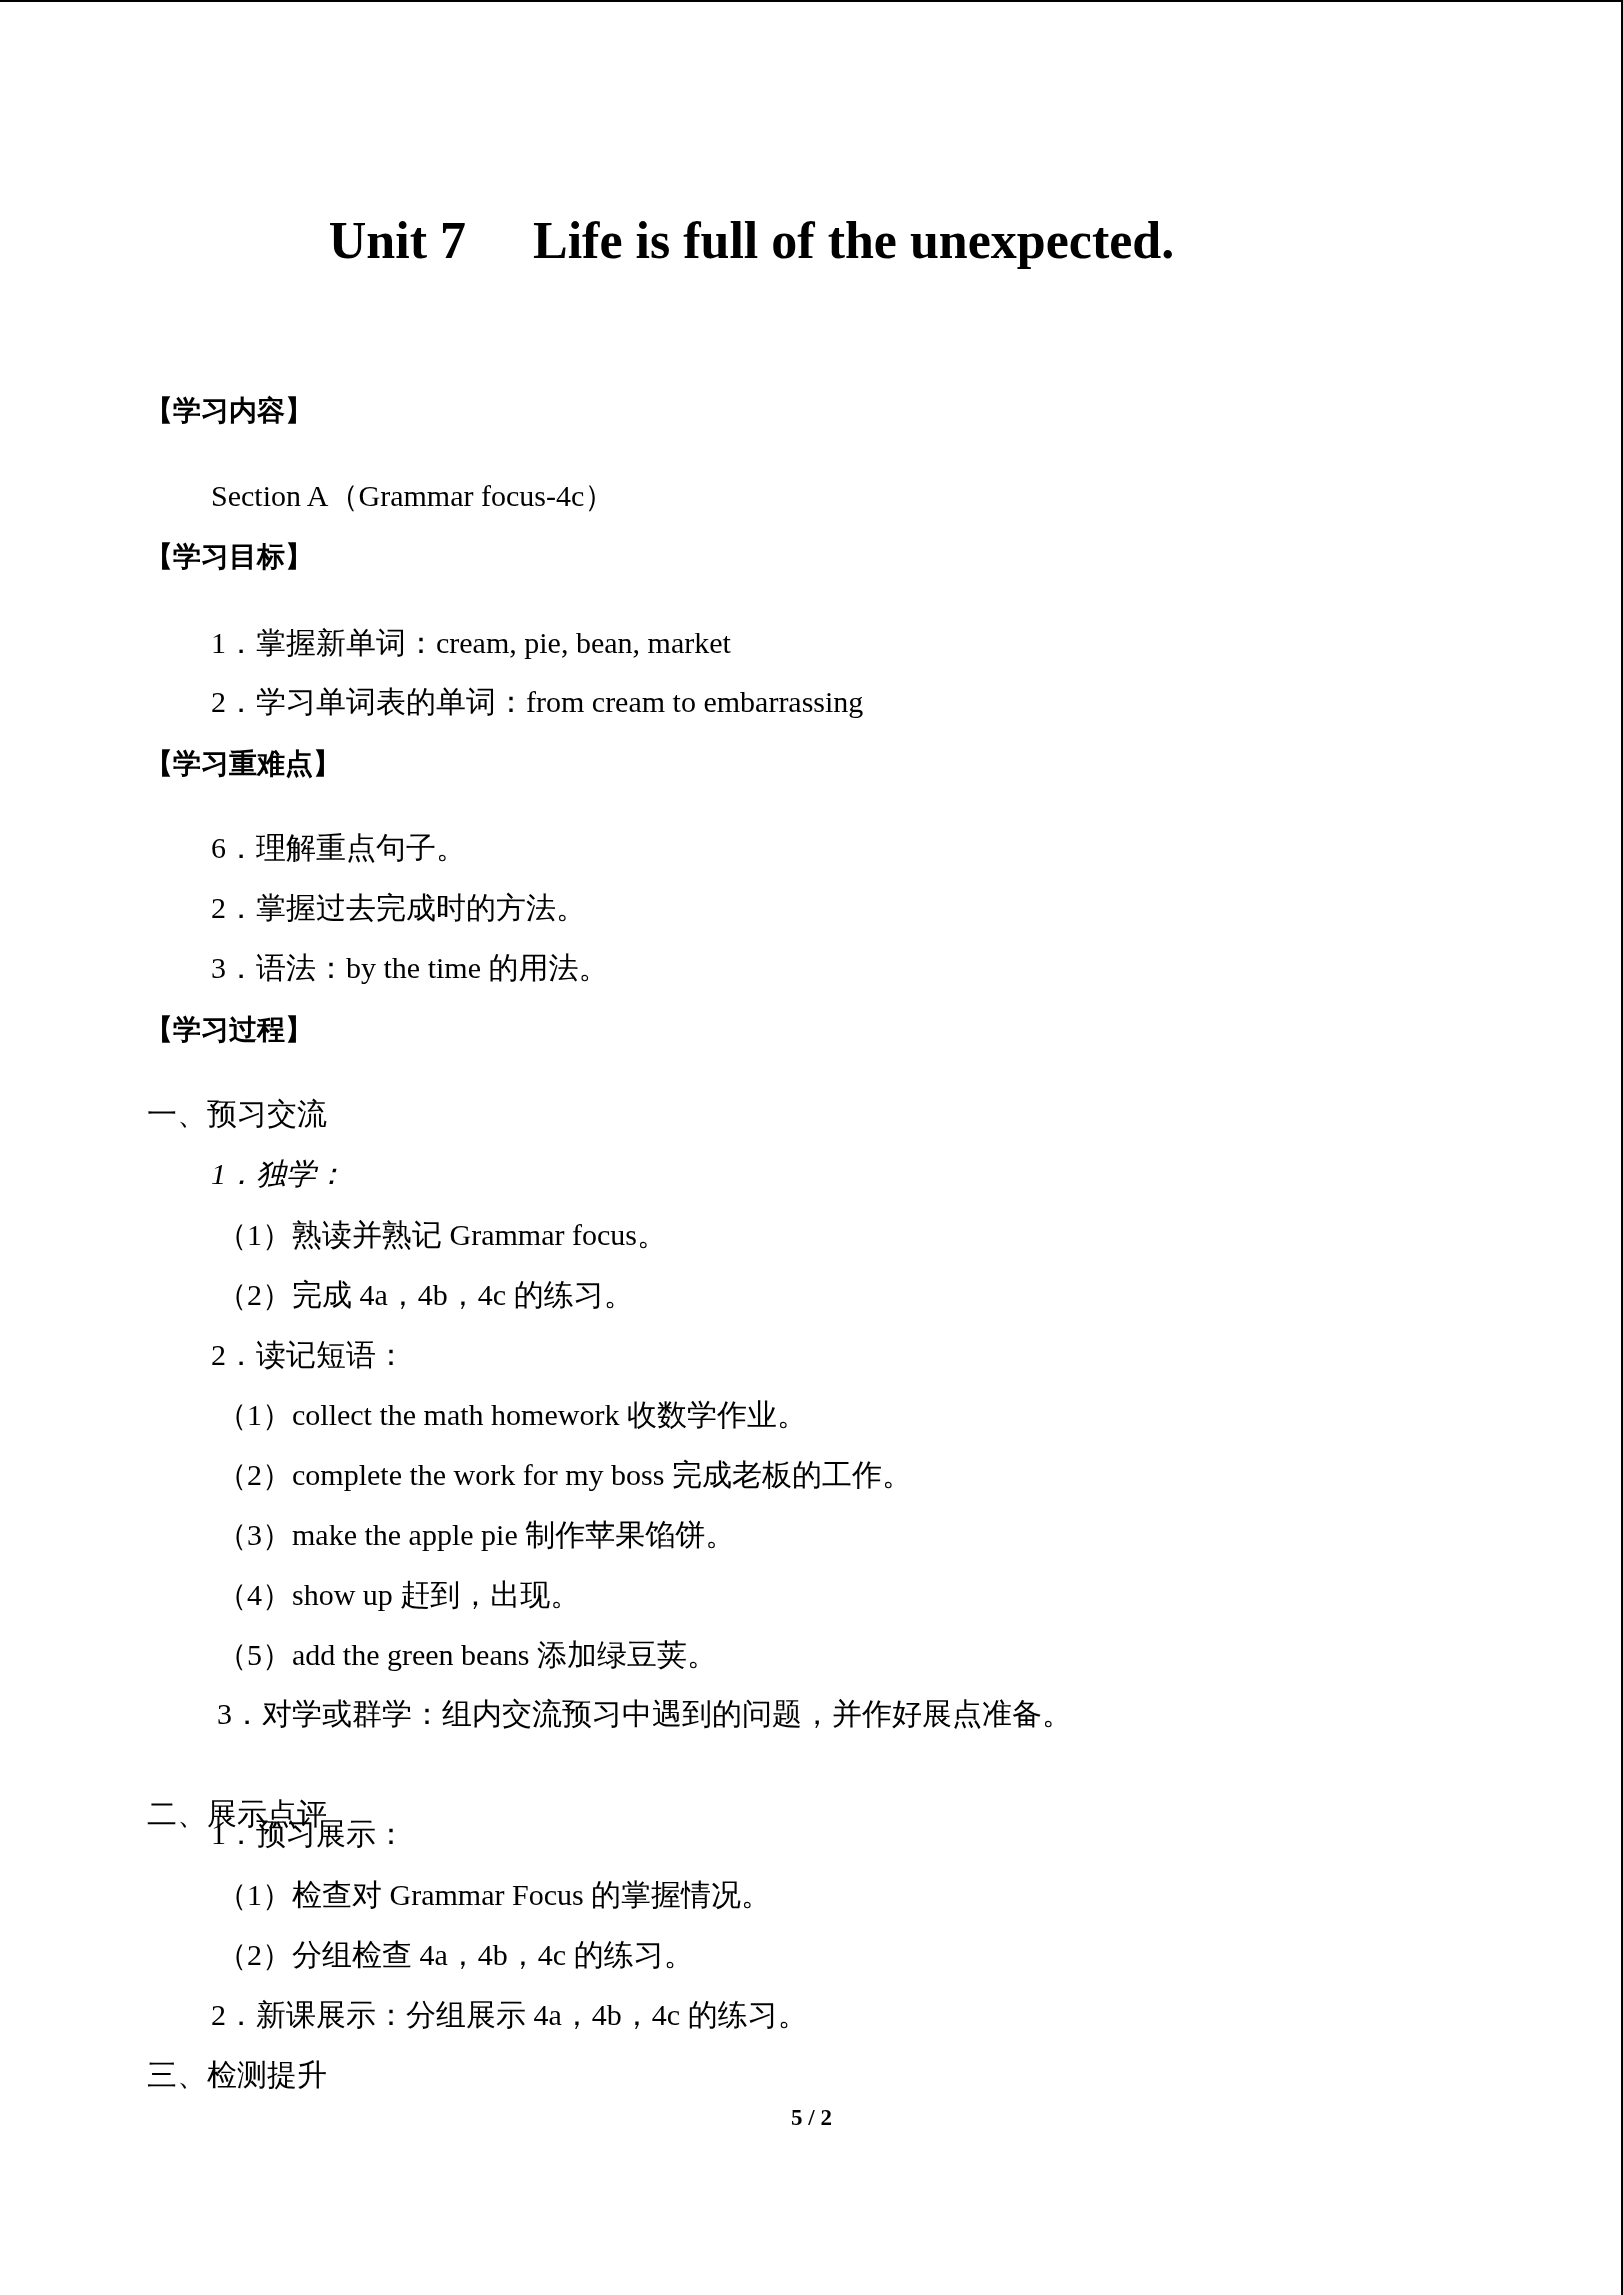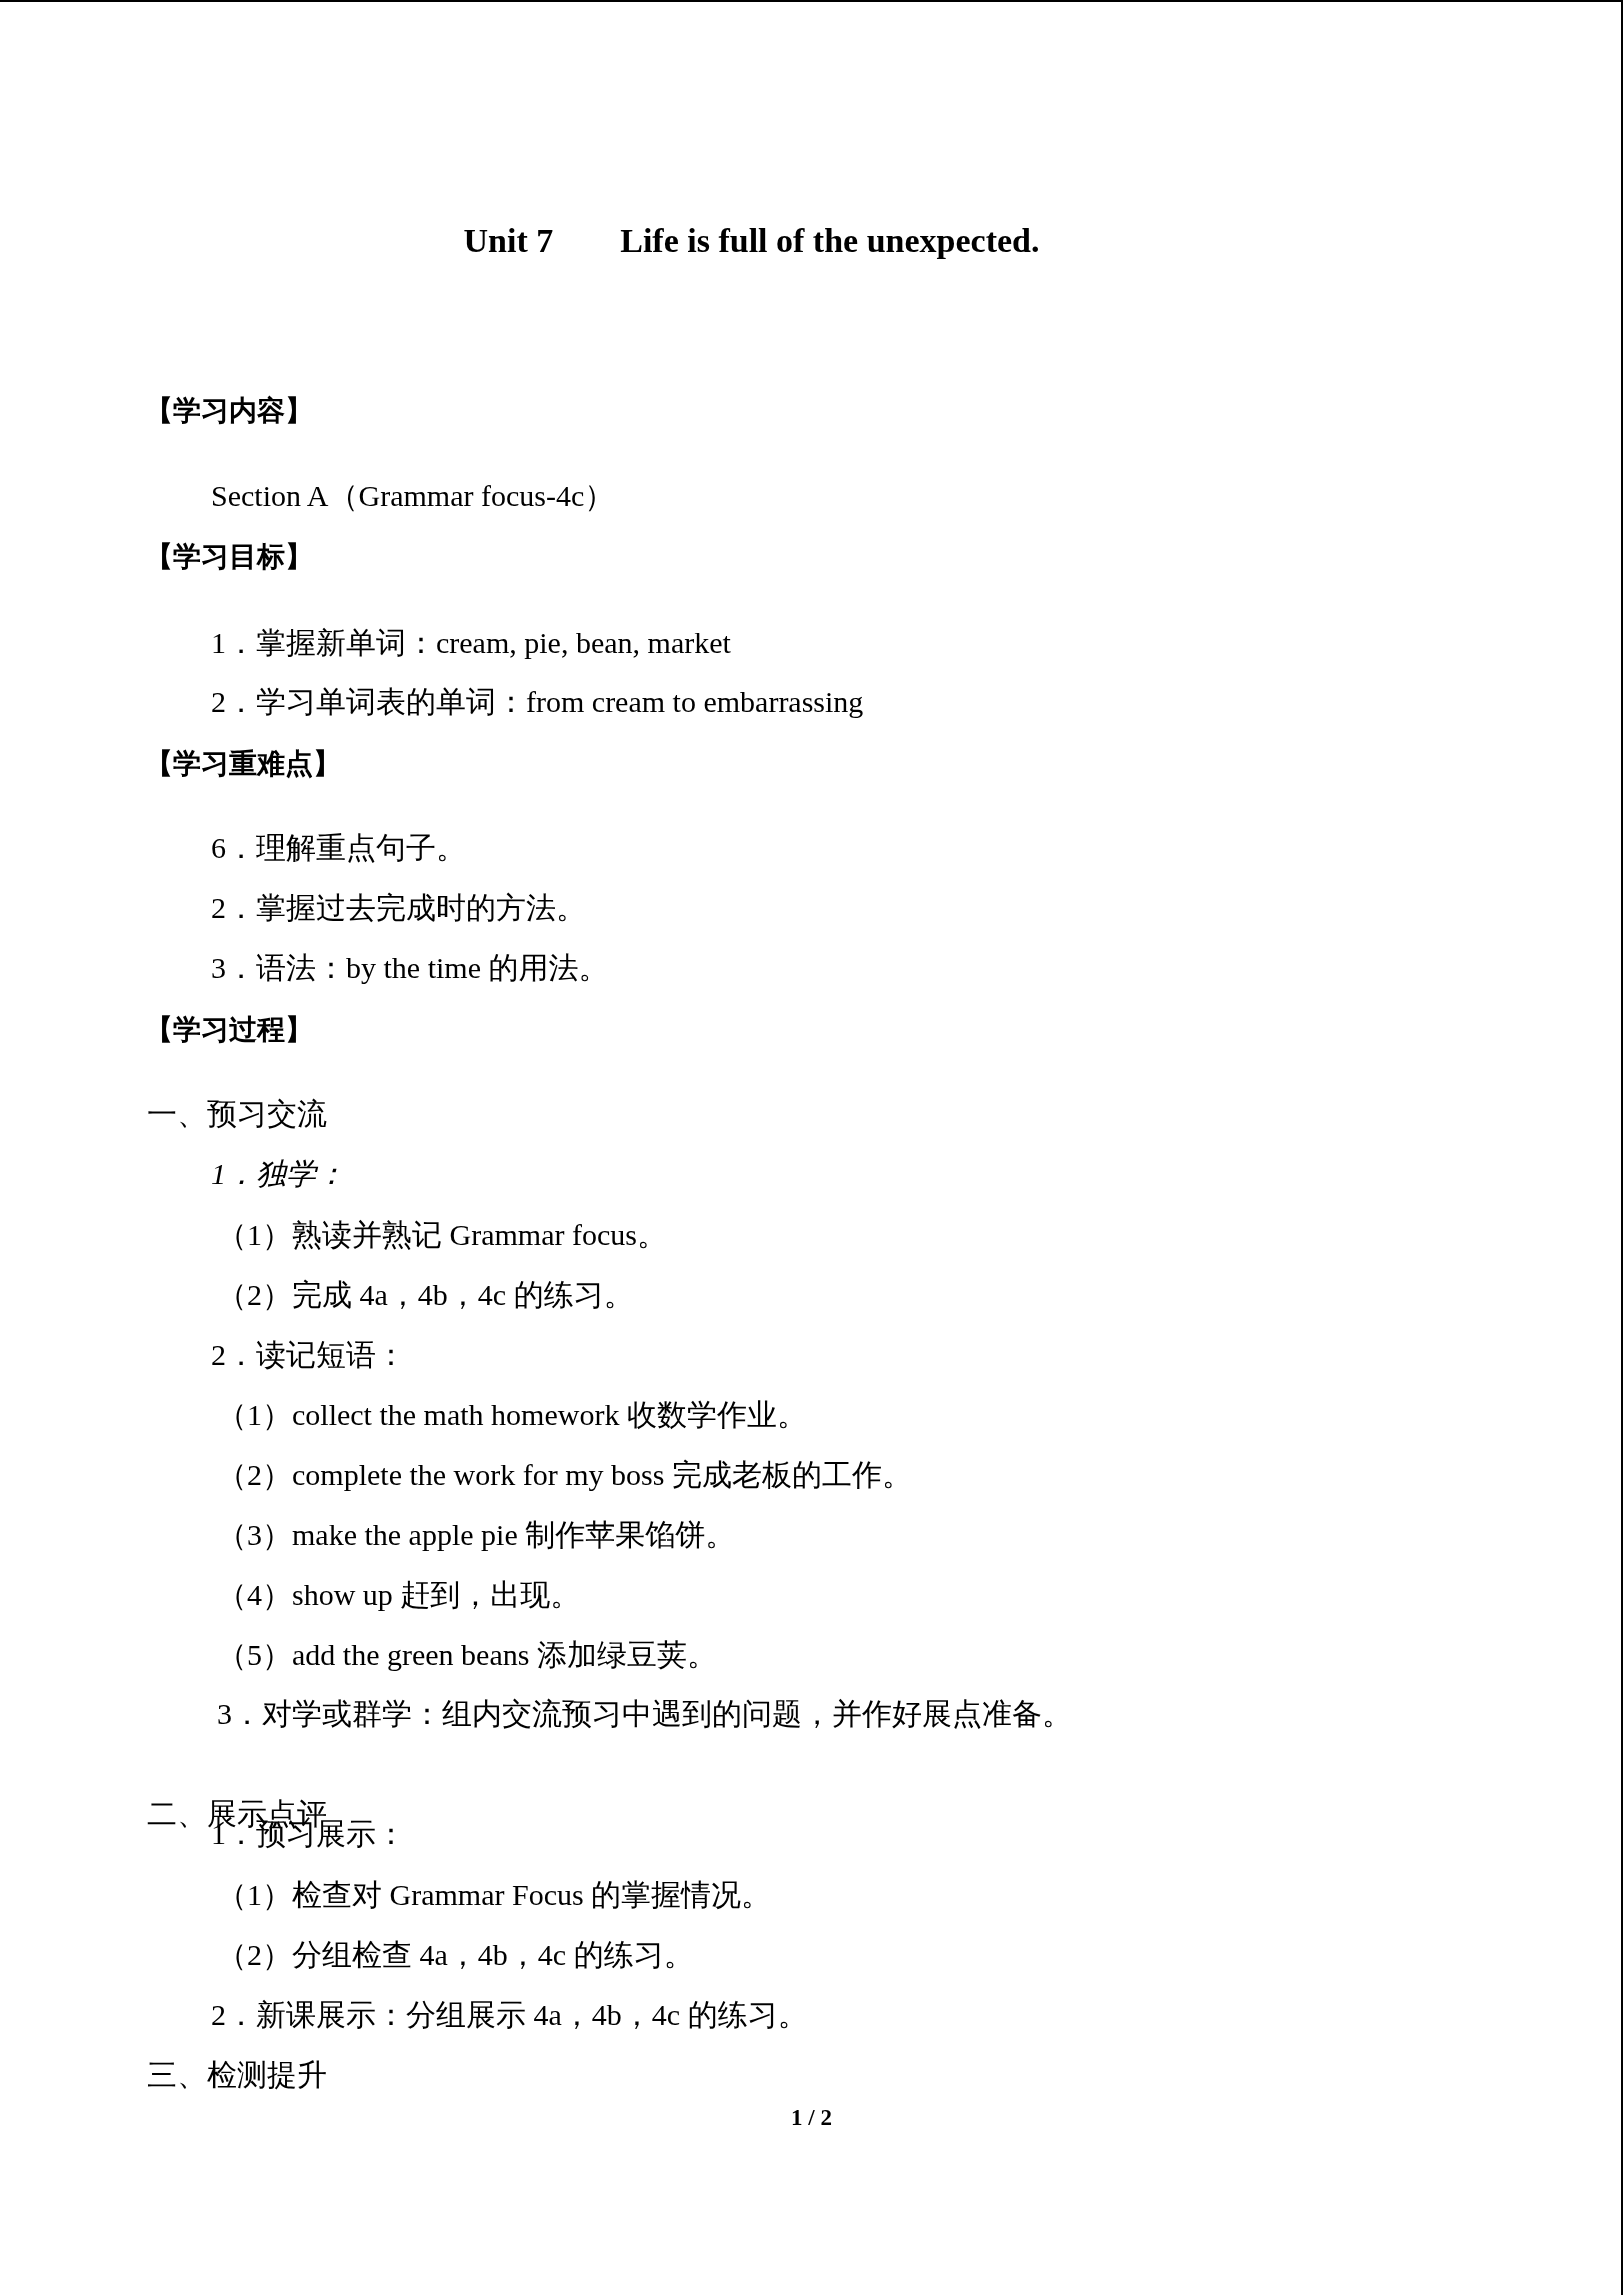--- a/index.html
+++ b/index.html
@@ -23,21 +23,21 @@
     }
     .page {
       position: absolute; left: 0; top: 0; width: 1623px; height: 2295px;
     }
     .title {
       position: absolute;
       left: 0; width: 1503px;
       top: 210px;
       text-align: center;
       font-weight: bold;
-      font-size: 34px;
+      font-size: 52px;
       line-height: 61px;
       letter-spacing: 0px;
     }
     .title .unit { margin-right: 67px; }
     .line {
       position: absolute;
       white-space: nowrap;
       font-size: 30px;
       line-height: 41px;
     }
@@ -104,15 +104,15 @@
   <div class="line x-l1" style="top:1693px;margin-left:6px;">3．对学或群学：组内交流预习中遇到的问题，并作好展点准备。</div>
 
   <div class="line x-top" style="top:1793px;">二、展示点评</div>
   <div class="line x-l1" style="top:1813px;">1．预习展示：</div>
   <div class="line x-sub" style="top:1874px;">（1）检查对 Grammar Focus 的掌握情况。</div>
   <div class="line x-sub" style="top:1934px;">（2）分组检查 4a，4b，4c 的练习。</div>
   <div class="line x-l1" style="top:1994px;">2．新课展示：分组展示 4a，4b，4c 的练习。</div>
 
   <div class="line x-top" style="top:2054px;">三、检测提升</div>
 
-  <div class="footer">1 / 2</div>
+  <div class="footer">5 / 2</div>
 </div>
 
 
 </body></html>

